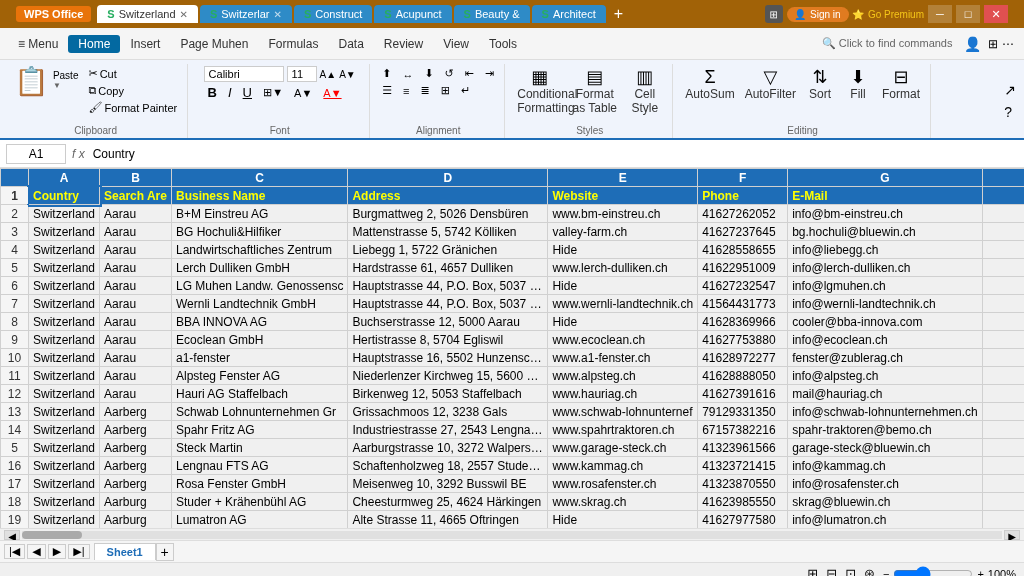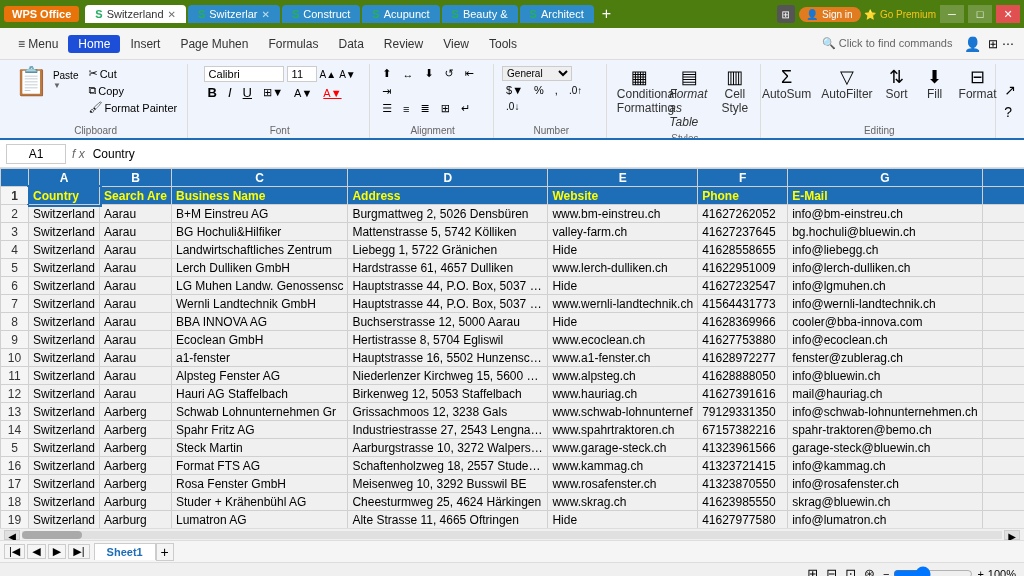--- a/index.html
+++ b/index.html
@@ -1,20 +1,20 @@
 <!DOCTYPE html>
 <html><head>
   <meta charset="utf-8">
   <style>
     * { box-sizing: border-box; margin: 0; padding: 0; }
     body { font-family: 'Segoe UI', Arial, sans-serif; font-size: 12px; background: #f0f0f0; width: 1024px; height: 576px; overflow: hidden; }
 
     
     .tab-bar {
-      display: flex; align-items: center; background: #4d7c0f; height: 28px; padding: 0 4px;
+      display: flex; align-items: center; background: #a16207; height: 28px; padding: 0 16px;
     }
     .tab-bar .app-btn {
       background: #e8730a; color: white; font-size: 11px; font-weight: bold;
       padding: 2px 8px; border-radius: 3px; margin-right: 6px; white-space: nowrap;
     }
     .tab {
       background: #2e8bc7; color: white; font-size: 11px; padding: 3px 10px;
       border-radius: 4px 4px 0 0; margin-right: 2px; display: flex; align-items: center; gap: 4px;
       cursor: pointer; position: relative; white-space: nowrap; max-width: 130px; overflow: hidden;
     }
@@ -168,21 +168,21 @@
     </div>
     <div class="premium-btn">⭐ <span>Go Premium</span></div>
     <button class="win-min">─</button>
     <button class="win-max">□</button>
     <button class="win-close">✕</button>
   </div>
 </div>
 
 <div class="menu-bar">
   <span class="menu-item">≡ Menu</span>
-  <span class="menu-item" style="background:#1d4ed8;color:white;border-radius:3px;">Home</span>
+  <span class="menu-item" style="background:#0369a1;color:white;border-radius:3px;">Home</span>
   <span class="menu-item">Insert</span>
   <span class="menu-item">Page Muhen</span>
   <span class="menu-item">Formulas</span>
   <span class="menu-item">Data</span>
   <span class="menu-item">Review</span>
   <span class="menu-item">View</span>
   <span class="menu-item">Tools</span>
   <span style="flex:1;"></span>
   <span style="font-size:11px;color:#666;padding:0 8px;">🔍 Click to find commands</span>
   <span style="font-size:14px;margin:0 4px;cursor:pointer;">👤</span>
@@ -253,47 +253,30 @@
         <span class="ribbon-btn-sm">☰</span>
         <span class="ribbon-btn-sm">≡</span>
         <span class="ribbon-btn-sm">≣</span>
         <span class="ribbon-btn-sm">⊞</span>
         <span class="ribbon-btn-sm">↵</span>
       </div>
     </div>
     <span class="ribbon-group-label">Alignment</span>
   </div>
 
-  <div class="ribbon-group" style="min-width:80px;">
-    <div class="ribbon-group-content" style="flex-direction:column;gap:2px;">
-      <div class="font-row">
-        <select style="font-size:10px;border:1px solid #ccc;width:70px;">
-          <option>General</option>
-        </select>
-      </div>
-      <div class="font-row">
-        <span class="ribbon-btn-sm" style="font-size:11px;">$▼</span>
-        <span class="ribbon-btn-sm" style="font-size:11px;">%</span>
-        <span class="ribbon-btn-sm" style="font-size:11px;">,</span>
-        <span class="ribbon-btn-sm" style="font-size:10px;">.0↑</span>
-        <span class="ribbon-btn-sm" style="font-size:10px;">.0↓</span>
-      </div>
-    </div>
-    <span class="ribbon-group-label">Number</span>
-  </div>
 
   <div class="ribbon-group" style="min-width:130px;">
     <div class="ribbon-group-content">
       <div class="ribbon-btn">
         <div class="icon">▦</div>
         <div class="lbl" style="white-space:normal;text-align:center;max-width:45px;">Conditional Formatting</div>
       </div>
       <div class="ribbon-btn">
         <div class="icon">▤</div>
-        <div class="lbl" style="white-space:normal;max-width:45px;font-style:italic;">Format as Table</div>
+        <div class="lbl" style="white-space:normal;text-align:center;max-width:45px;">Format as Table</div>
       </div>
       <div class="ribbon-btn">
         <div class="icon">▥</div>
         <div class="lbl" style="white-space:normal;text-align:center;max-width:35px;">Cell Style</div>
       </div>
     </div>
     <span class="ribbon-group-label">Styles</span>
   </div>
 
   <div class="ribbon-group" style="min-width:180px;">
@@ -466,21 +449,21 @@
               <td></td>
             </tr>
             <tr>
               <td class="row-num">11</td>
               <td>Switzerland</td>
               <td>Aarau</td>
               <td>Alpsteg Fenster AG</td>
               <td>Niederlenzer Kirchweg 15, 5600 Lenzburg</td>
               <td>www.alpsteg.ch</td>
               <td>41628888050</td>
-              <td>info@bluewin.ch</td>
+              <td>info@alpsteg.ch</td>
               <td></td>
             </tr>
             <tr>
               <td class="row-num">12</td>
               <td>Switzerland</td>
               <td>Aarau</td>
               <td>Hauri AG Staffelbach</td>
               <td>Birkenweg 12, 5053 Staffelbach</td>
               <td>www.hauriag.ch</td>
               <td>41627391616</td>
@@ -517,21 +500,21 @@
               <td>Aarburgstrasse 10, 3272 Walperswil</td>
               <td>www.garage-steck.ch</td>
               <td>41323961566</td>
               <td>garage-steck@bluewin.ch</td>
               <td></td>
             </tr>
             <tr>
               <td class="row-num">16</td>
               <td>Switzerland</td>
               <td>Aarberg</td>
-              <td>Format FTS AG</td>
+              <td>Lengnau FTS AG</td>
               <td>Schaftenholzweg 18, 2557 Studen BE</td>
               <td>www.kammag.ch</td>
               <td>41323721415</td>
               <td>info@kammag.ch</td>
               <td></td>
             </tr>
             <tr>
               <td class="row-num">17</td>
               <td>Switzerland</td>
               <td>Aarberg</td>

